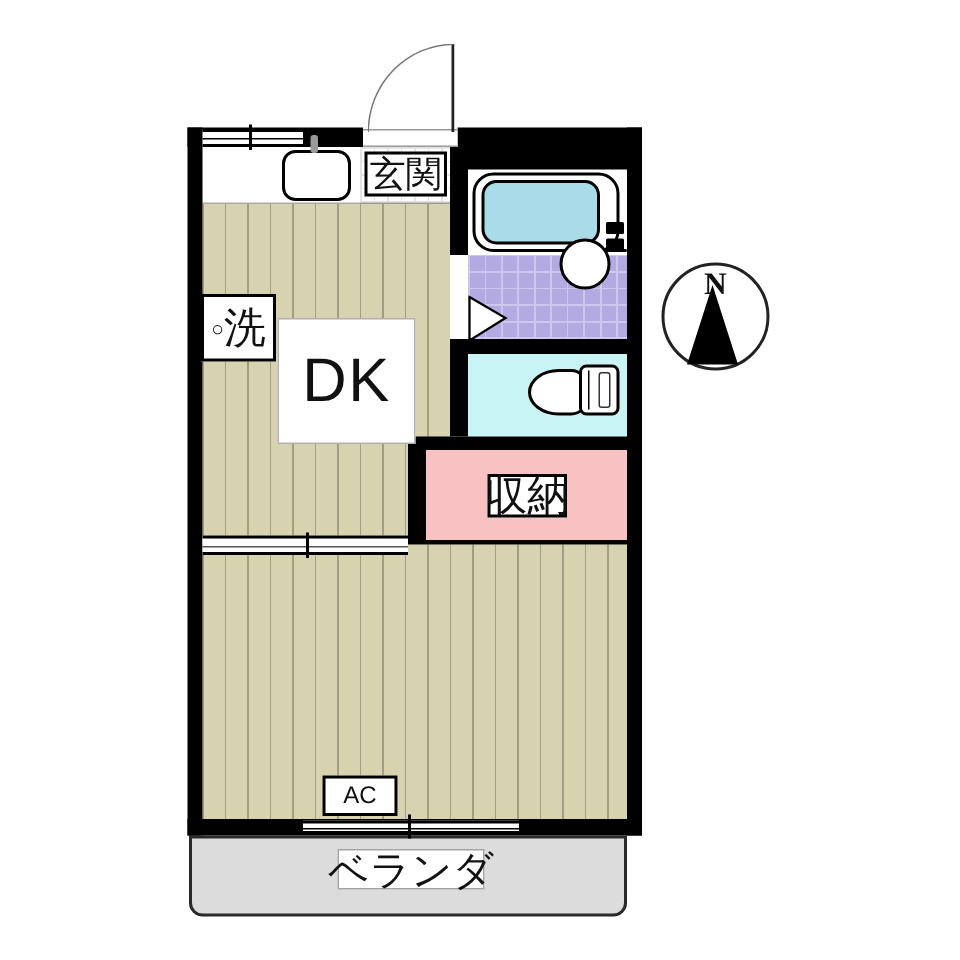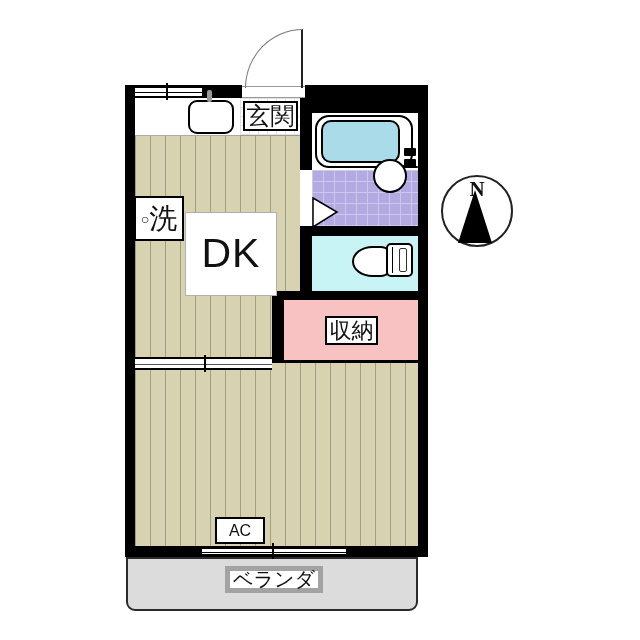--- a/index.html
+++ b/index.html
@@ -118,26 +118,26 @@
 
   <div class="lbl bdr2" style="left:134px;top:196px;width:50px;height:45px;font-size:28px">
     <span style="font-size:14px">○</span>
       <span>洗</span>
   </div>
 
   <div class="lbl bdr1 roombox" style="left:185px;top:212px;width:92px;height:84px">
     <span style="font-size:41px;letter-spacing:1px">DK</span>
   </div>
 
-  <div class="lbl bdr2" style="left:325px;top:316px;width:53px;height:29px;font-size:22px">収納</div>
+  <div class="lbl bdr2" style="left:325px;top:316px;width:53px;height:29px;font-size:28px">収納</div>
 
 
   <div class="lbl bdr2" style="left:215px;top:517px;width:50px;height:27px;font-size:16px">AC</div>
 
-  <div class="lbl" style="left:225px;top:566px;width:98px;height:27px;font-size:20px;border:5px solid #a3a3a3">ベランダ</div>
+  <div class="lbl" style="left:225px;top:566px;width:98px;height:27px;font-size:27px;border:1px solid #a3a3a3">ベランダ</div>
 
   <div class="compass" style="left:441px;top:175px;width:72px;height:72px">
     <span class="n">N</span>
     <svg width="68" height="68" viewBox="0 0 68 68" style="position:absolute;left:0;top:0">
       <polygon points="32,13 15,66 49,66" fill="#000"></polygon>
     </svg>
   </div>
 
 </div>
 

